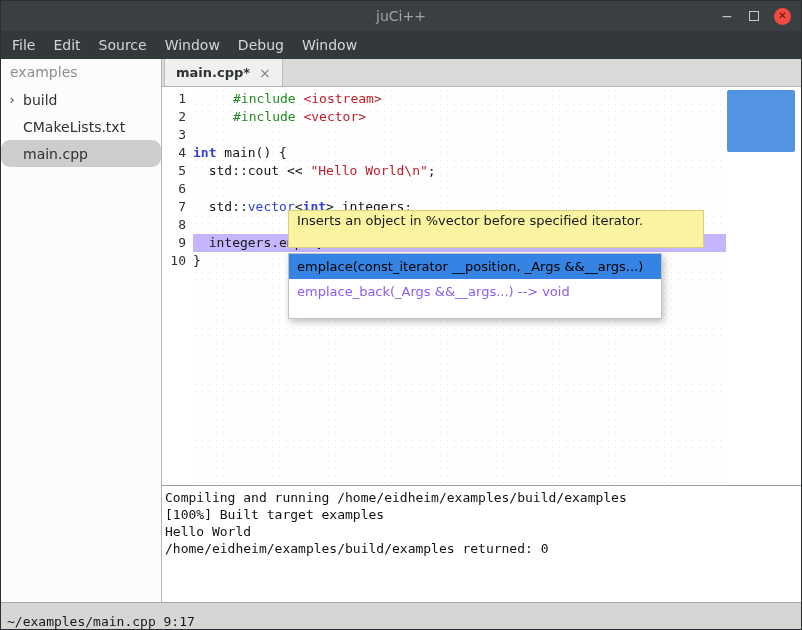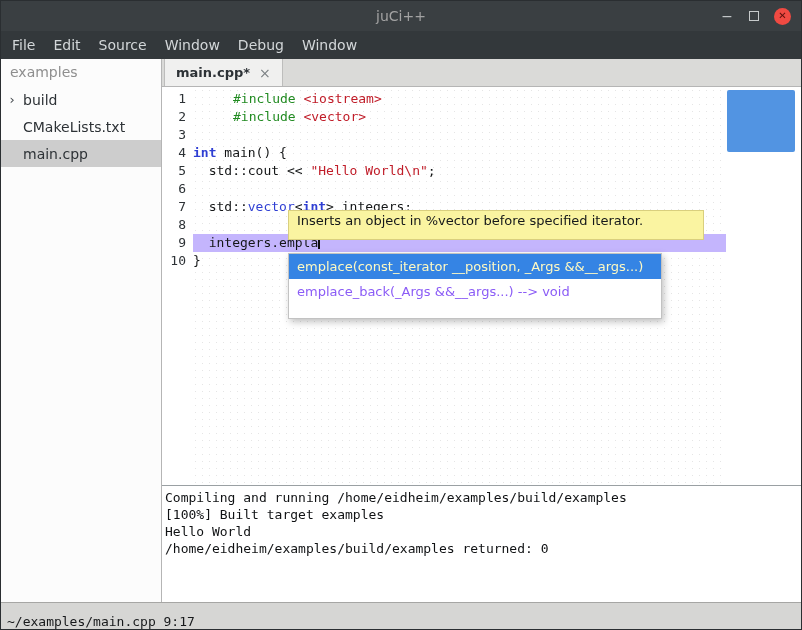--- a/index.html
+++ b/index.html
@@ -22,21 +22,21 @@
   .ctrl-close span { color:#5c100c; font-size:10px; line-height:10px; }
   
   .menubar { flex:0 0 28px; background:#33383b; display:flex; align-items:stretch; padding-left:2px; }
   .menu-item { color:#d3d7d9; font-size:14px; padding:0 9px; line-height:28px; cursor:default; }
   
   .main { flex:1 1 auto; display:flex; min-height:0; }
   .sidebar { flex:0 0 161px; width:161px; background:#fcfcfc; border-right:1px solid #b5b5b5;
     display:flex; flex-direction:column; }
   .sidebar-header { color:#8e8e8e; font-size:14px; padding:5px 9px; height:27px; }
   .tree-row { height:27px; display:flex; align-items:center; font-size:14px; color:#2d3236; cursor:default; }
-  .tree-row.selected { background:#cdcdcd; }
+  .tree-row.selected { background:#cdcdcd;border-radius:9px; }
   .expander { flex:0 0 22px; text-align:center; color:#44494d; font-size:13px; }
   
   .right-col { flex:1 1 auto; display:flex; flex-direction:column; min-width:0; }
   .tabbar { flex:0 0 28px; background:#dadad8; border-bottom:1px solid #b5b5b5;
     display:flex; align-items:stretch; padding-left:2px; }
   .tab { display:flex; align-items:center; gap:9px; padding:0 11px;
     background:#f0f0ef; border-left:1px solid #bdbdbc; border-right:1px solid #bdbdbc; cursor:default;justify-content:flex-end; }
   .tab-label { font-weight:bold; font-size:13px; color:#2d3236; }
   .tab-close { color:#7c8184; font-size:14px; line-height:14px; }
   
@@ -49,30 +49,30 @@
   .code-row { display:flex; height:18px; line-height:18px; }
   .lnum { flex:0 0 27px; text-align:right; padding-right:3px; color:#2d3236; }
   .lcode { margin-left:4px; width:533px; white-space:pre; color:#141617; }
   .code-row.current .lcode { background:#c4b5fd; }
   .tok.preproc  { color:#228b22;margin-left:40px; }
   .tok.string   { color:#c01c28; }
   .tok.keyword  { color:#2f3fd3; font-weight:bold; }
   .tok.classname{ color:#2f3fd3; }
   .caret { display:inline-block; width:1.5px; height:14px; background:#111;
     vertical-align:-2px; }
-  .doc-tooltip { position:absolute; left:126px; top:123px; width:416px; height:30px;
+  .doc-tooltip { position:absolute; left:126px; top:123px; width:416px; height:38px;
     background:#faf4a1; border:1px solid #d9cf7e; color:#15181a; z-index:5;
     font-family:"DejaVu Sans", sans-serif; font-size:13px; line-height:20px;
     padding:0 8px; white-space:nowrap; overflow:hidden; }
   .completion-popup { position:absolute; left:126px; top:166px; width:374px;
     background:#ffffff; border:1px solid #c2c2c2; z-index:6; padding-bottom:14px;
     box-shadow:2px 3px 7px rgba(0,0,0,0.25);
     font-family:"DejaVu Sans", sans-serif; font-size:13px; }
   .comp-row { padding:5px 8px; color:#8b5cf6; white-space:nowrap; overflow:hidden; cursor:default; }
-  .comp-row.selected { background:#3584e4; color:#fef9c3; }
+  .comp-row.selected { background:#3584e4; color:#000000; }
   .editor-scrollbar { position:absolute; right:6px; top:3px; width:68px; height:62px;
     background:#5294e2; border-radius:2px; z-index:4; }
   
   .output { flex:1 1 auto; border-top:1px solid #9aa0a3; background:#ffffff;
     font-family:"DejaVu Sans Mono", monospace; font-size:13px; color:#101214;
     padding:3px 3px; overflow:hidden; }
   .out-line { line-height:17px; white-space:pre; }
   
   .statusbar { flex:0 0 27px; background:#d6d6d4; border-top:1px solid #a6a6a4;
     display:flex; align-items:flex-end; padding:0 6px;

